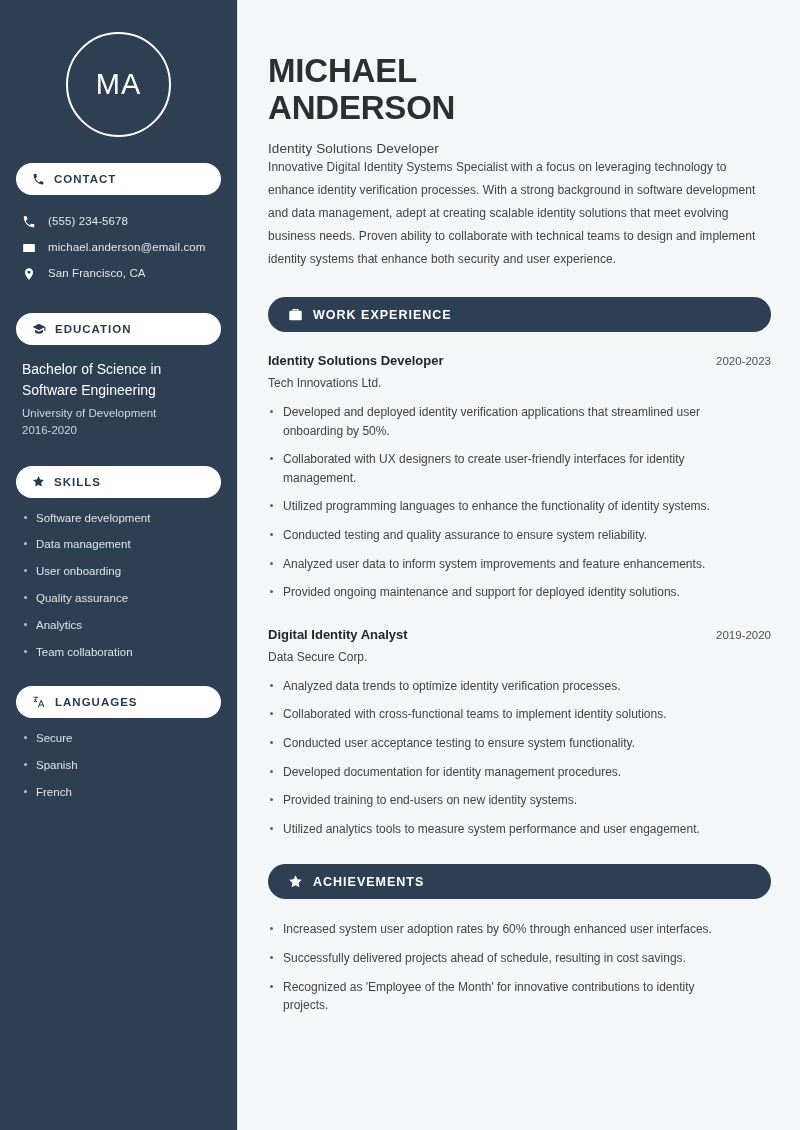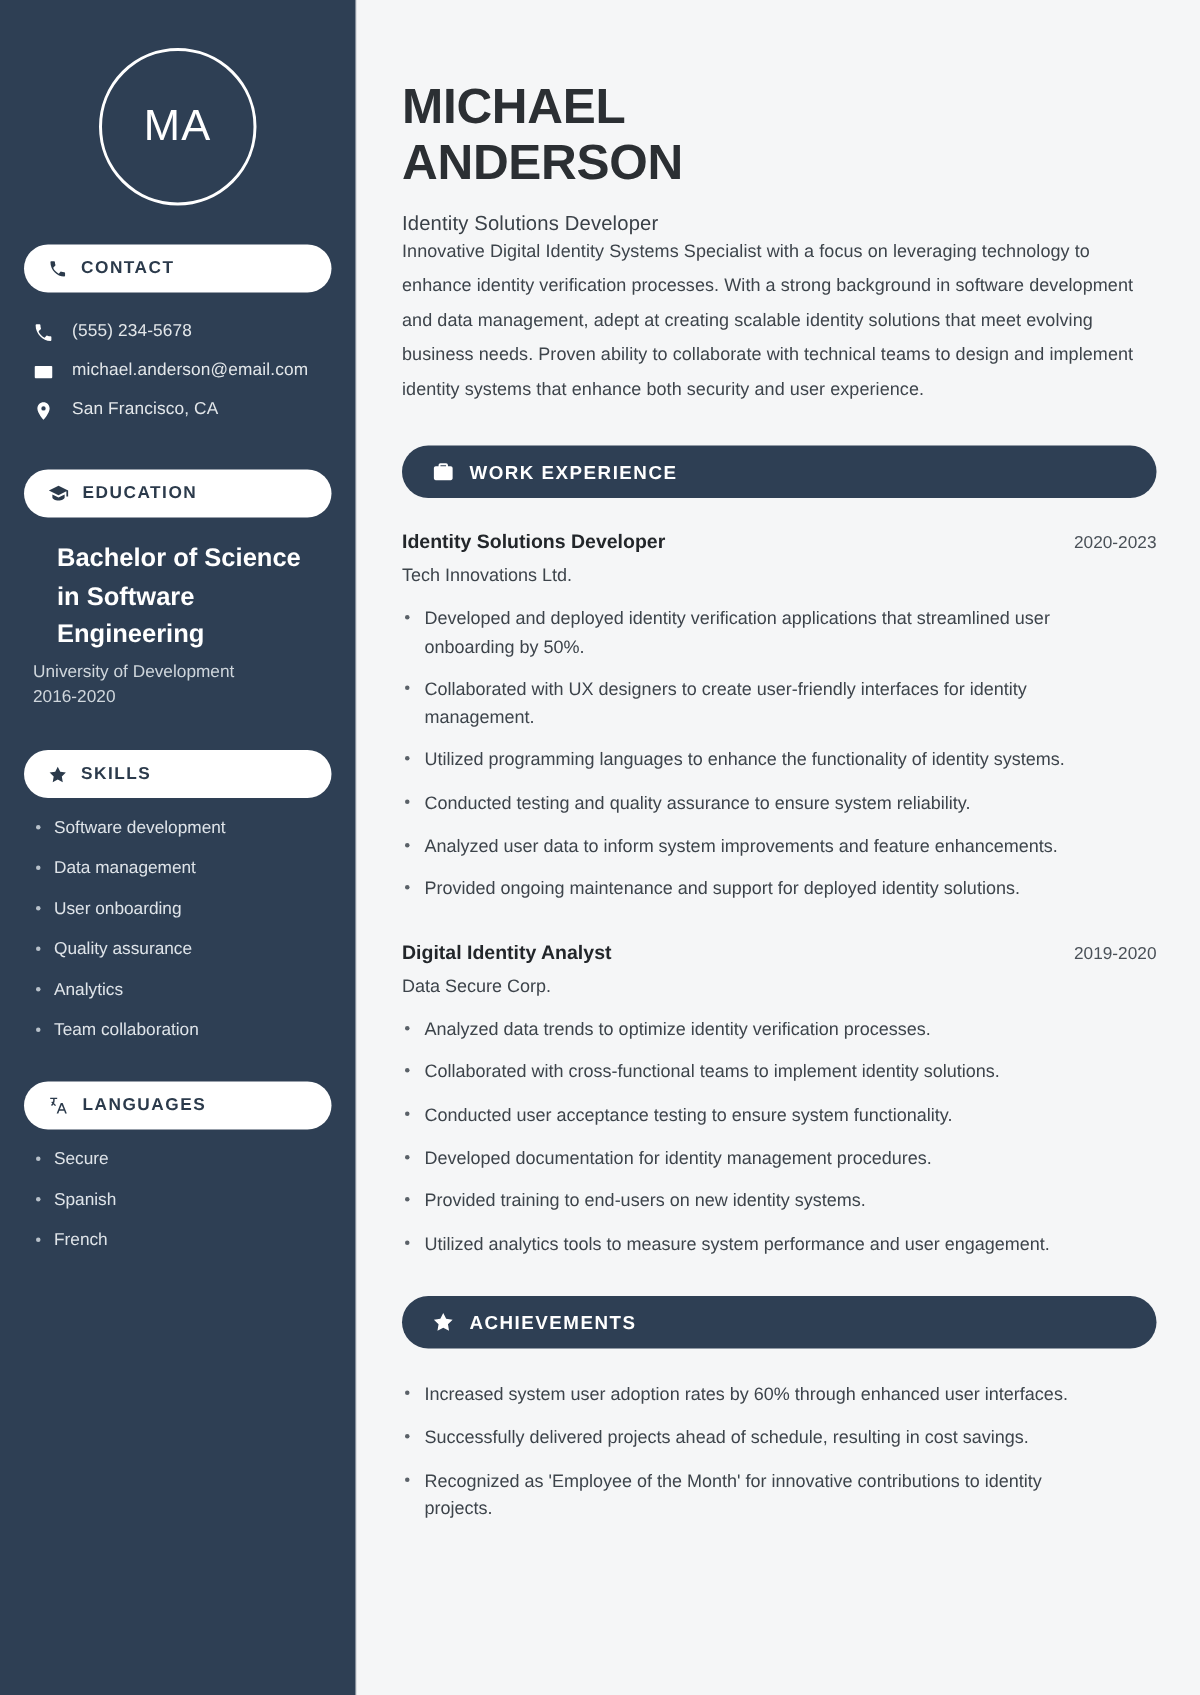--- a/index.html
+++ b/index.html
@@ -42,21 +42,21 @@
   .pill svg { display:block; }
 
   .contact-list { margin-top:14px; }
   .contact-row {
     display:flex; align-items:flex-start; gap:12px;
     padding:6px 6px; font-size:11.5px; color:#e3e7ea; letter-spacing:.1px;
   }
   .contact-row svg { flex:0 0 14px; display:block; }
 
   .edu-block { margin-top:14px; padding:0 6px; }
-  .edu-degree { font-size:17px; font-weight:700; color:#ffffff; line-height:1.5;margin-left:16px; }
+  .edu-degree { font-size:14px; font-weight:400; color:#ffffff; line-height:1.5; }
   .edu-school { font-size:11.5px; color:#cfd6dc; margin-top:4px; line-height:1.5; }
   .edu-years  { font-size:11.5px; color:#cfd6dc; line-height:1.5; }
 
   .side-list { margin-top:13px; padding:0 6px; list-style:none; }
   .side-list li {
     position:relative; font-size:11.5px; color:#dfe4e9;
     padding-left:14px; margin-bottom:12px; line-height:1.3;
   }
   .side-list li::before {
     content:""; position:absolute; left:2px; top:5px;

